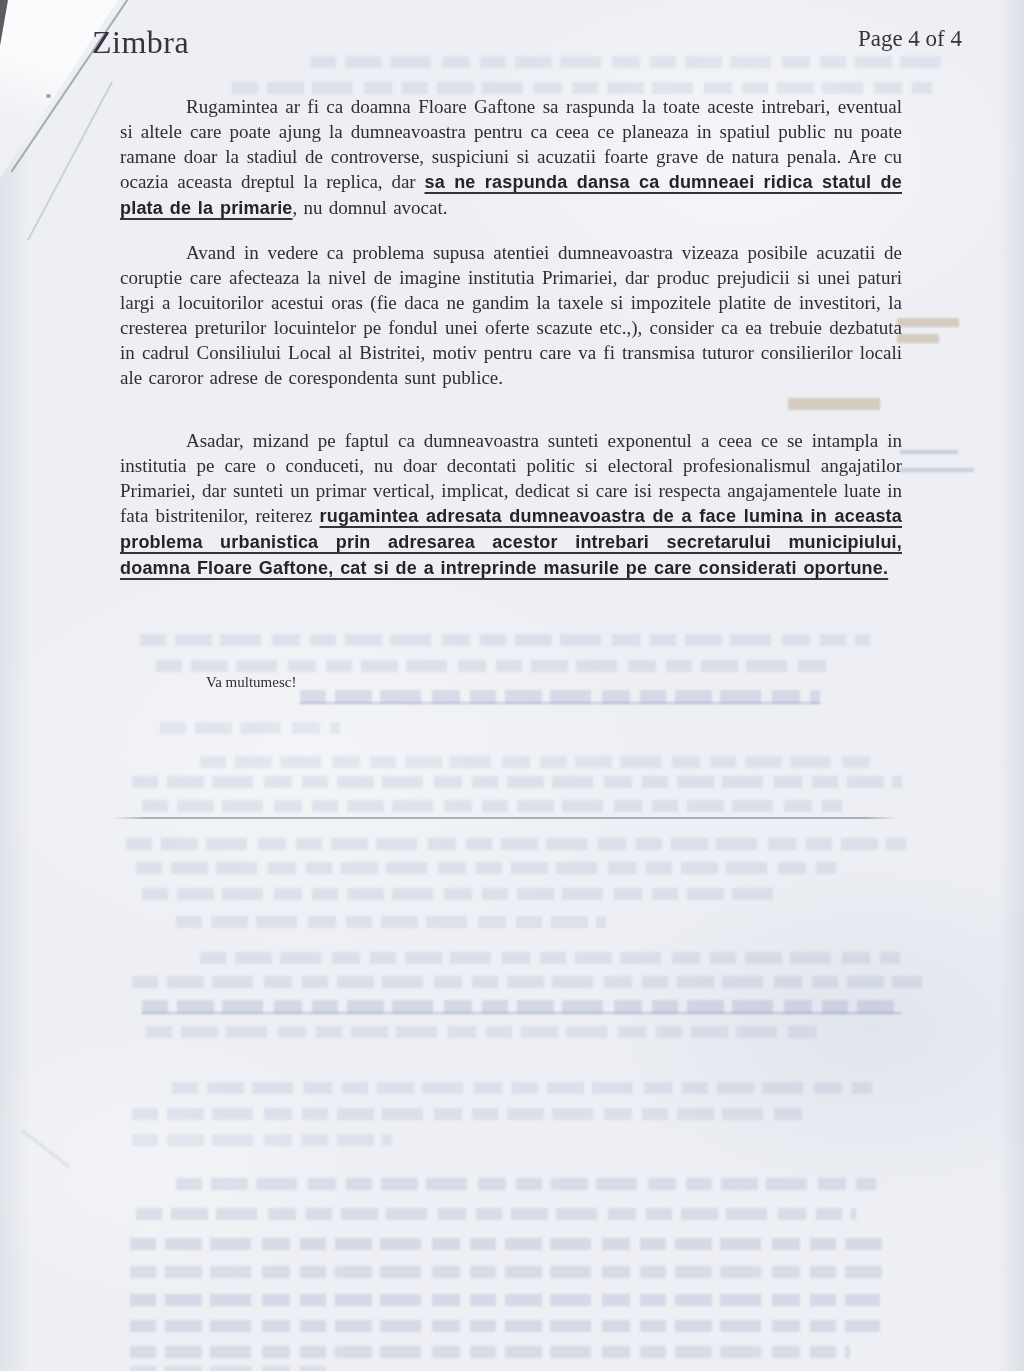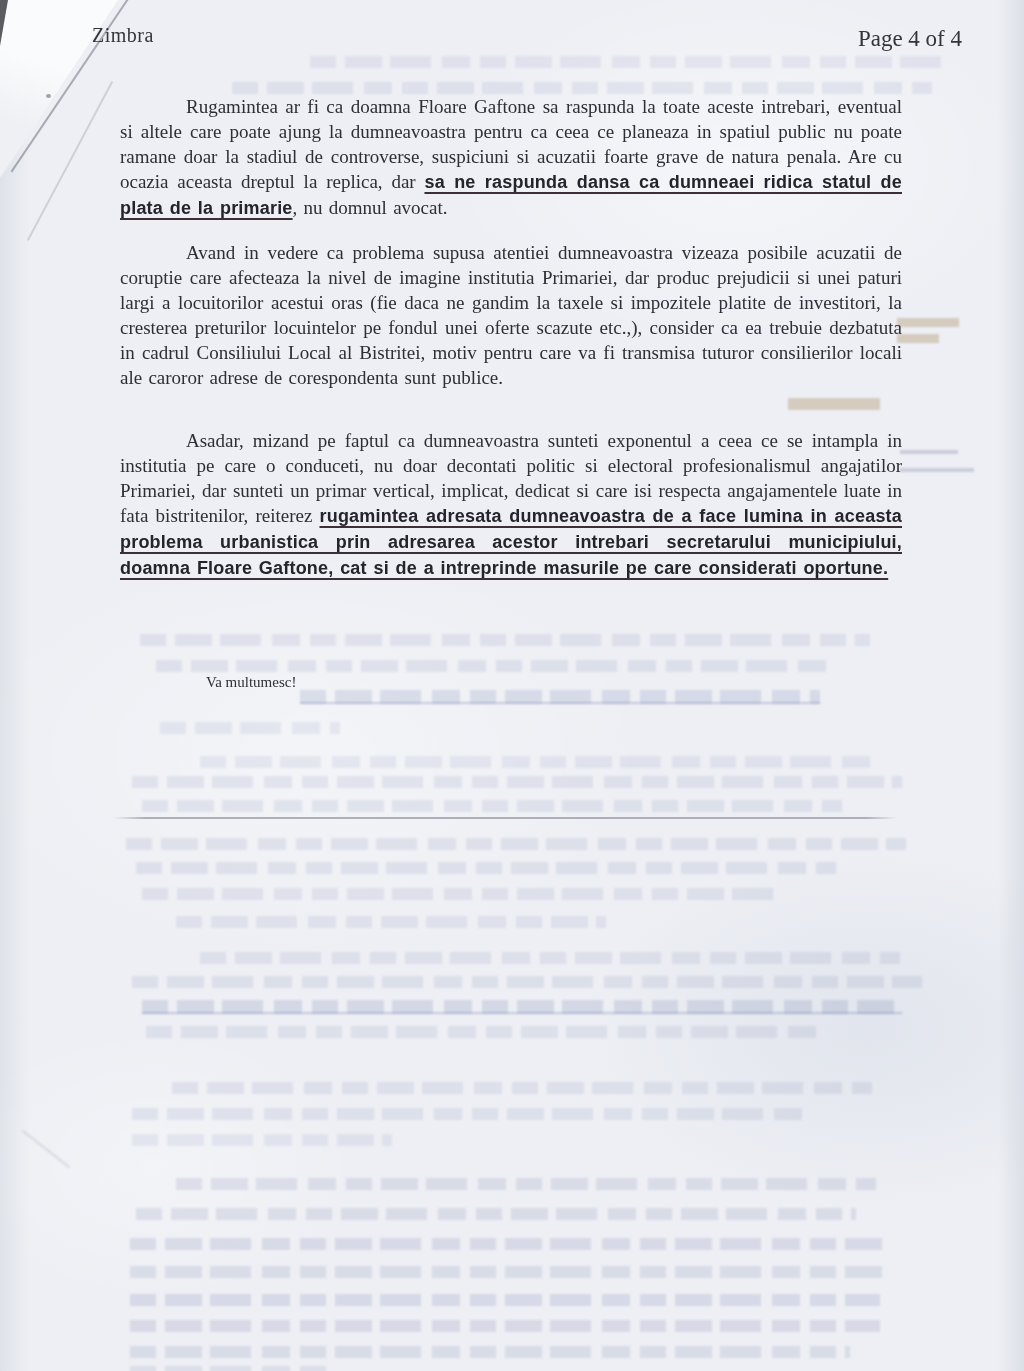--- a/index.html
+++ b/index.html
@@ -43,21 +43,21 @@
     position:absolute;left:0;top:0;width:10px;height:46px;
     background:#5b5c62;clip-path:polygon(0 0,8px 0,0 46px);
   }
   .speck{position:absolute;background:rgba(90,92,100,0.55);border-radius:50%;}
   .crease-bl{
     position:absolute;left:16px;top:1148px;width:60px;height:2px;
     background:rgba(120,128,145,0.22);transform:rotate(38deg);filter:blur(1px);
   }
   
   .hdr-app{
-    position:absolute;left:92px;top:24px;font-size:20px;color:#34343c;
+    position:absolute;left:92px;top:24px;font-size:32px;color:#34343c;
     letter-spacing:0.5px;
   }
   .hdr-page{
     position:absolute;right:62px;top:26px;font-size:23px;color:#34343c;font-family:Liberation Serif, serif;
   }
   
   .bodytext{
     position:absolute;left:120px;width:782px;
     font-size:19px;line-height:25px;color:var(--ink);
     text-align:justify;text-align-last:left;

